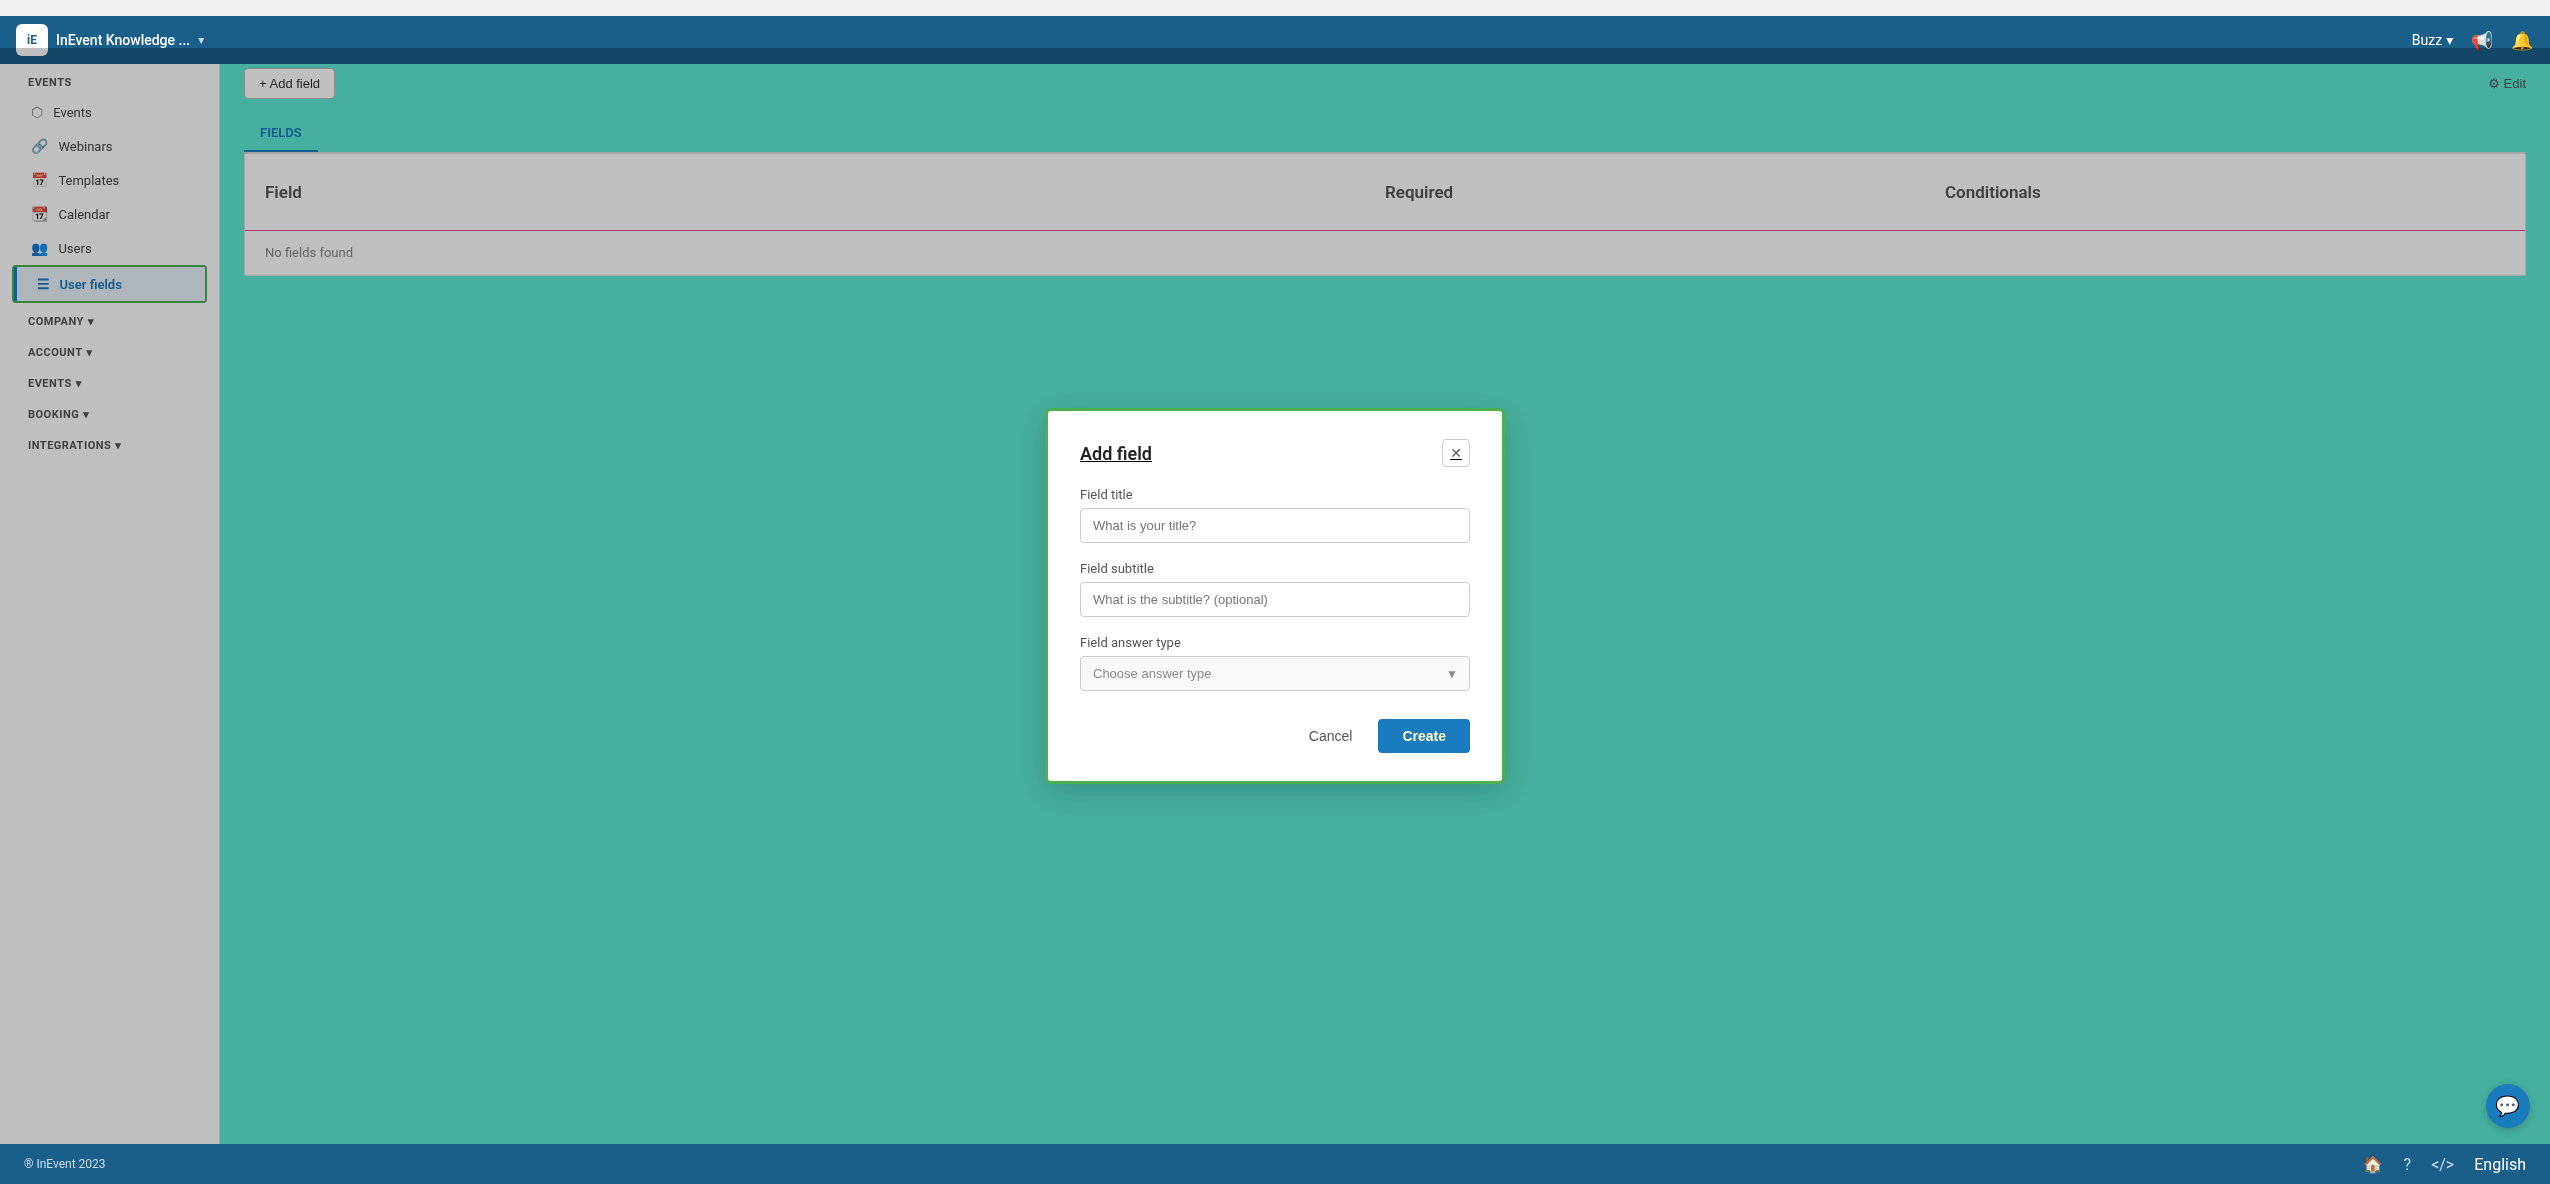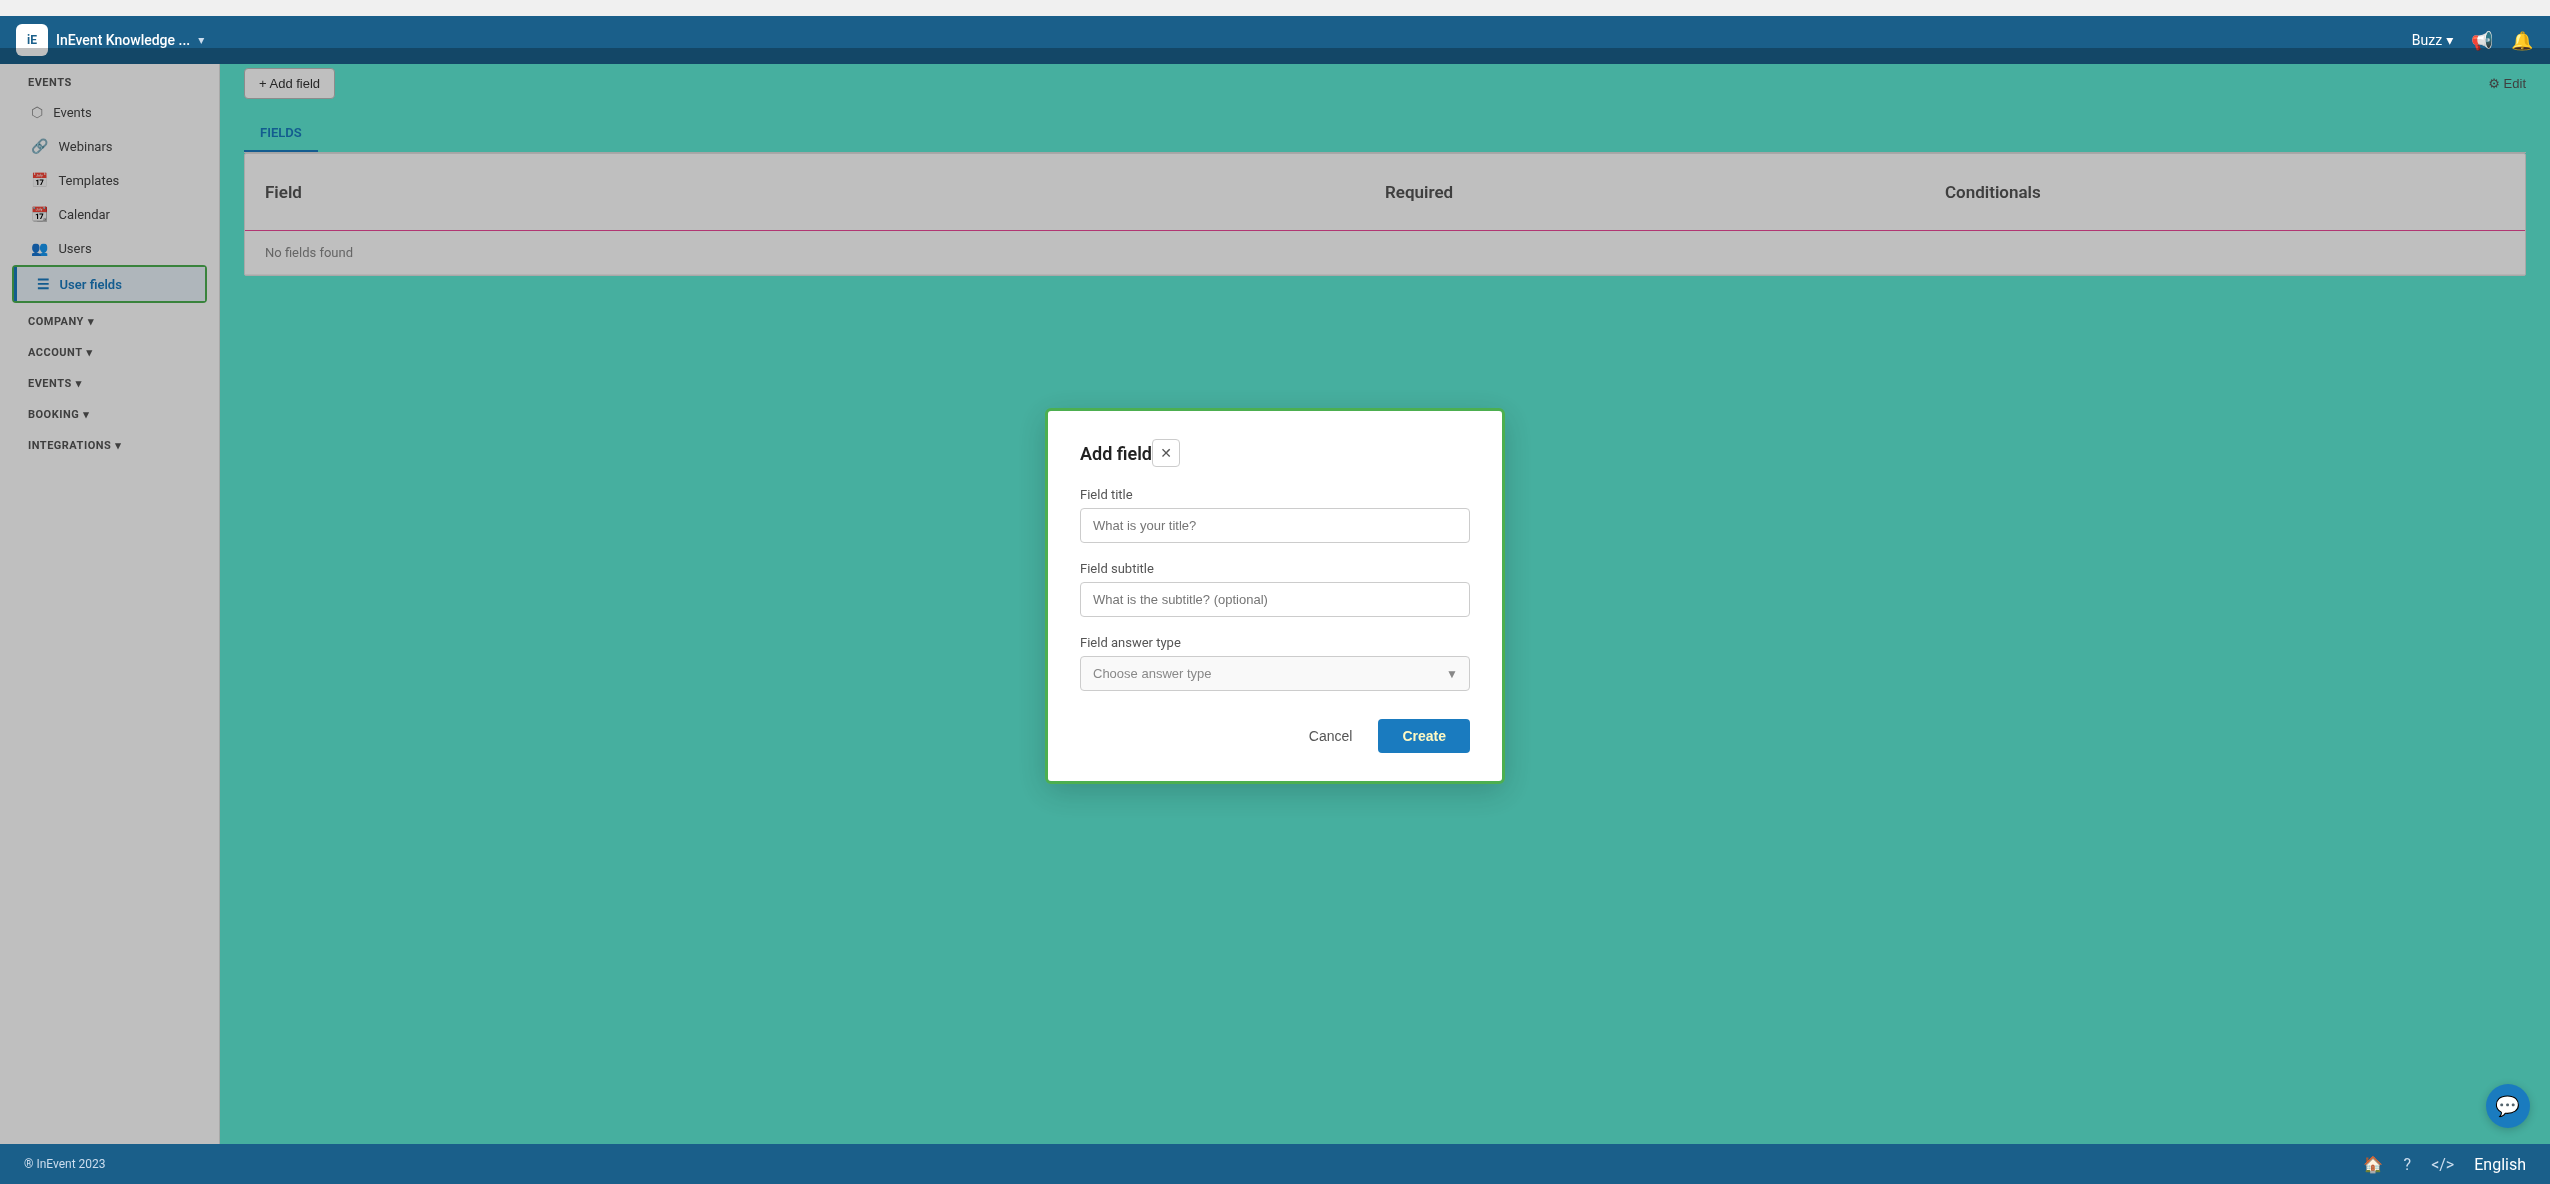--- a/index.html
+++ b/index.html
@@ -193,22 +193,24 @@
       background: #fff;
       border: 3px solid #4caf50;
       border-radius: 6px;
       width: 460px;
       padding: 28px 32px;
       position: relative;
       box-shadow: 0 8px 32px rgba(0,0,0,0.18);
     }
     .modal-header {
       display: flex;
+      justify-content: space-between;
       align-items: center;
       margin-bottom: 20px;
+      text-decoration: underline;
     }
     .modal-title { font-size: 18px; font-weight: 600; color: #222; }
     .modal-close {
       background: transparent;
       border: 1px solid #ccc;
       border-radius: 4px;
       width: 28px; height: 28px;
       display: flex; align-items: center; justify-content: center;
       font-size: 14px;
       cursor: pointer;

